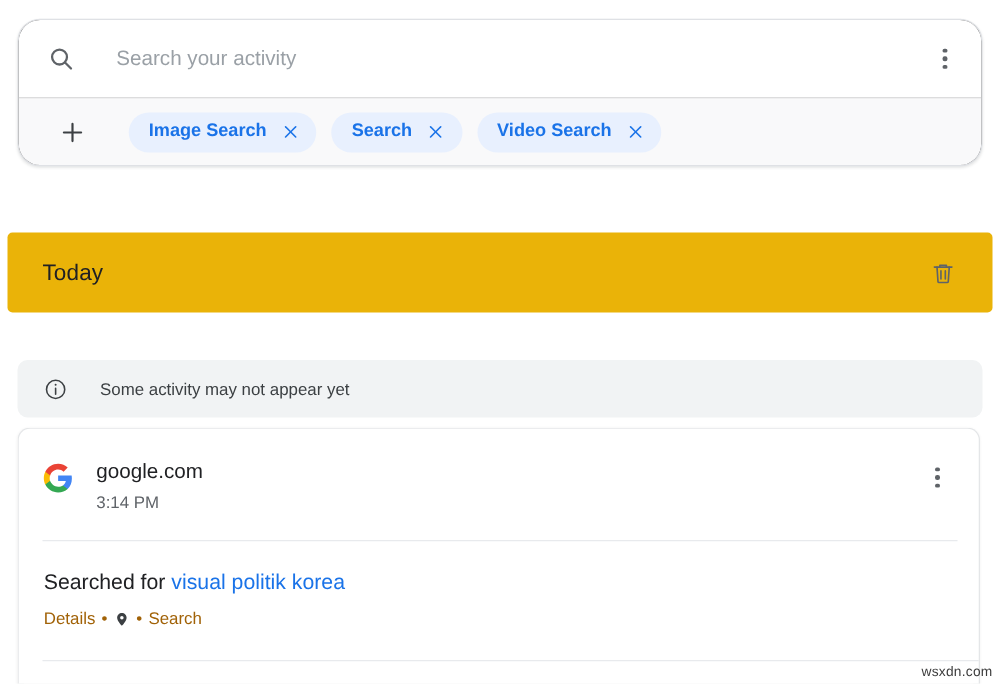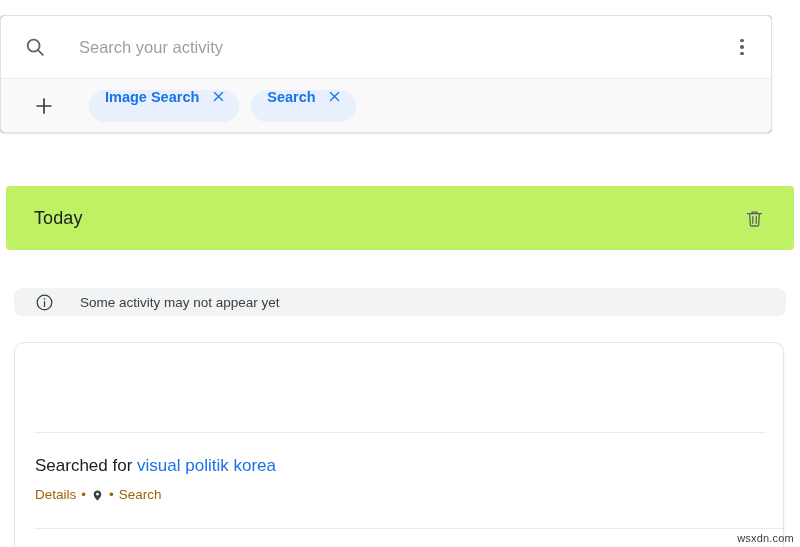--- a/index.html
+++ b/index.html
@@ -12,25 +12,25 @@
     background: #ffffff;
     font-family: "Liberation Sans", sans-serif;
     position: relative;
     overflow: hidden;
     -webkit-font-smoothing: antialiased;
   }
 
   
   #search-card {
     position: absolute;
-    left: 0;
+    left: 14px;
     top: 15px;
     width: 770px;
     border: 1px solid #dfe1e5;
-    border-radius: 4px;
+    border-radius: 18px;
     background: #404040;
     box-shadow: 0 1px 2px rgba(60,64,67,.12);
     overflow: hidden;
   }
   #search-row {
     height: 62px;
     display: flex;
     align-items: center;
     padding: 0 14px 0 22px;
     background: #ffffff;
@@ -93,20 +93,21 @@
     flex: 0 0 26px;
     display: flex;
     align-items: center;
     justify-content: center;
     color: #3c4043;
     cursor: pointer;
     margin-right: 32px;
   }
   .chip {
     display: inline-flex;
+    align-items: center;
     height: 32px;
     padding: 0 14px 0 16px;
     border-radius: 16px;
     background: #e8f0fe;
     color: #1a73e8;
     font-size: 14.5px;
     font-weight: 600;
     margin-right: 12px;
     cursor: pointer;
     white-space: nowrap;
@@ -123,21 +124,21 @@
     cursor: pointer;
   }
 
   
   #today-band {
     position: absolute;
     left: 6px;
     top: 186px;
     width: 788px;
     height: 64px;
-    background: #bef264;
+    background: #eab308;
     border-radius: 4px;
     display: flex;
     align-items: center;
     padding: 0 24px 0 28px;
     box-sizing: border-box;
   }
   #today-label {
     font-size: 18px;
     color: #202124;
     flex: 1 1 auto;
@@ -152,21 +153,21 @@
     color: #5f6368;
     cursor: pointer;
   }
 
   
   #info-banner {
     position: absolute;
     left: 14px;
     top: 288px;
     width: 772px;
-    height: 28px;
+    height: 46px;
     background: #f1f3f4;
     border-radius: 8px;
     display: flex;
     align-items: center;
     padding: 0 18px 0 20px;
     box-sizing: border-box;
   }
   #info-icon {
     width: 20px;
     height: 20px;
@@ -330,20 +331,29 @@
     <span class="chip">
       <span class="chip-label">Search</span>
       <span class="chip-close">
         <svg width="13" height="13" viewBox="0 0 24 24" fill="none" stroke="#1a73e8" stroke-width="2.4" stroke-linecap="round">
           <line x1="4.5" y1="4.5" x2="19.5" y2="19.5"></line>
           <line x1="19.5" y1="4.5" x2="4.5" y2="19.5"></line>
         </svg>
       </span>
     </span>
 
+    <span class="chip">
+      <span class="chip-label">Video Search</span>
+      <span class="chip-close">
+        <svg width="13" height="13" viewBox="0 0 24 24" fill="none" stroke="#1a73e8" stroke-width="2.4" stroke-linecap="round">
+          <line x1="4.5" y1="4.5" x2="19.5" y2="19.5"></line>
+          <line x1="19.5" y1="4.5" x2="4.5" y2="19.5"></line>
+        </svg>
+      </span>
+    </span>
   </div>
 </div>
 
 <div id="today-band">
   <span id="today-label">Today</span>
   <span id="delete-activity-button">
     <svg width="21" height="21" viewBox="0 0 24 24" fill="none" stroke="#5f6368" stroke-width="1.5" stroke-linecap="round" stroke-linejoin="round">
       <path d="M4 6.5h16"></path>
       <path d="M9 6.5V4.8h6V6.5"></path>
       <path d="M6.4 6.5l.9 13.2a1 1 0 0 0 1 .9h7.4a1 1 0 0 0 1-.9l.9-13.2"></path>
@@ -359,20 +369,41 @@
       <circle cx="12" cy="12" r="9.2"></circle>
       <line x1="12" y1="11" x2="12" y2="17" stroke-linecap="round"></line>
       <circle cx="12" cy="7.4" r="1" fill="#3c4043" stroke="none"></circle>
     </svg>
   </span>
   <span id="info-text">Some activity may not appear yet</span>
 </div>
 
 <div id="activity-card">
 
+  <div id="activity-header">
+    <span id="site-favicon">
+      <svg width="25" height="25" viewBox="0 0 48 48">
+        <path fill="#4285F4" d="M45.12 24.5c0-1.56-.14-3.06-.4-4.5H24v8.51h11.84c-.51 2.75-2.06 5.08-4.39 6.64v5.52h7.11c4.16-3.83 6.56-9.47 6.56-16.17z"></path>
+        <path fill="#34A853" d="M24 46c5.94 0 10.92-1.97 14.56-5.33l-7.11-5.52c-1.97 1.32-4.49 2.1-7.45 2.1-5.73 0-10.58-3.87-12.31-9.07H4.34v5.7C7.96 41.07 15.4 46 24 46z"></path>
+        <path fill="#FBBC05" d="M11.69 28.18C11.25 26.86 11 25.45 11 24s.25-2.86.69-4.18v-5.7H4.34C2.85 17.09 2 20.45 2 24s.85 6.91 2.34 9.88l7.35-5.7z"></path>
+        <path fill="#EA4335" d="M24 10.75c3.23 0 6.13 1.11 8.41 3.29l6.31-6.31C34.91 4.18 29.93 2 24 2 15.4 2 7.96 6.93 4.34 14.12l7.35 5.7c1.73-5.2 6.58-9.07 12.31-9.07z"></path>
+      </svg>
+    </span>
+
+    <div id="activity-headtext">
+      <div id="site-name">google.com</div>
+      <div id="activity-time">3:14 PM</div>
+    </div>
+
+    <div class="kebab">
+      <span></span>
+      <span></span>
+      <span></span>
+    </div>
+  </div>
 
   <div id="activity-divider"></div>
 
   <div id="activity-body">
     <div id="activity-title">
       <span>Searched for</span>
       <span id="searched-query">visual politik korea</span>
     </div>
 
     <div id="activity-meta">

